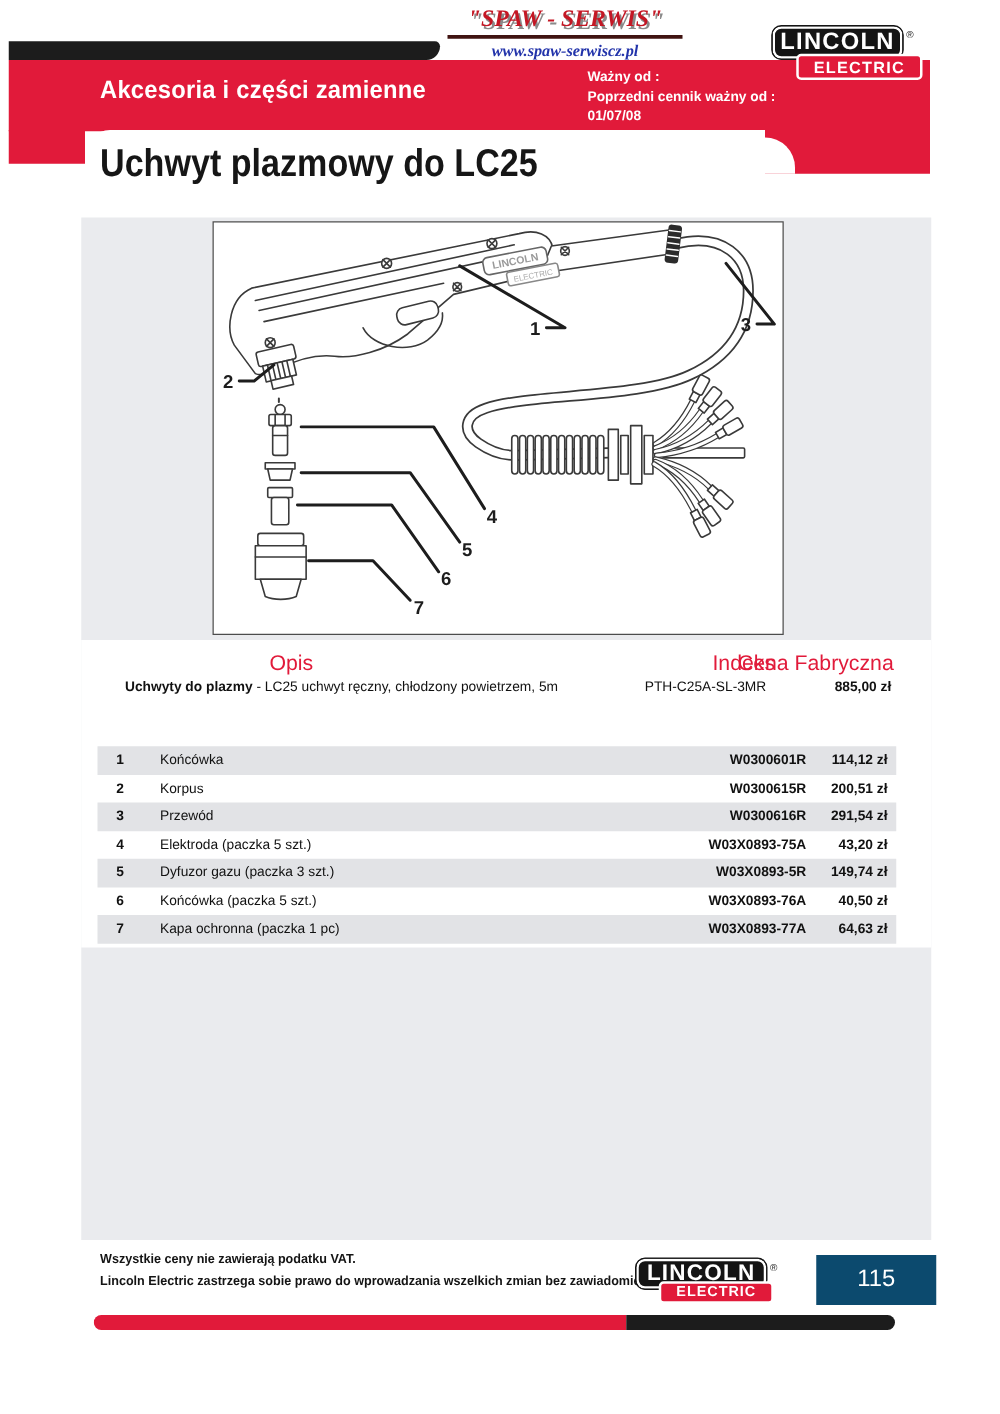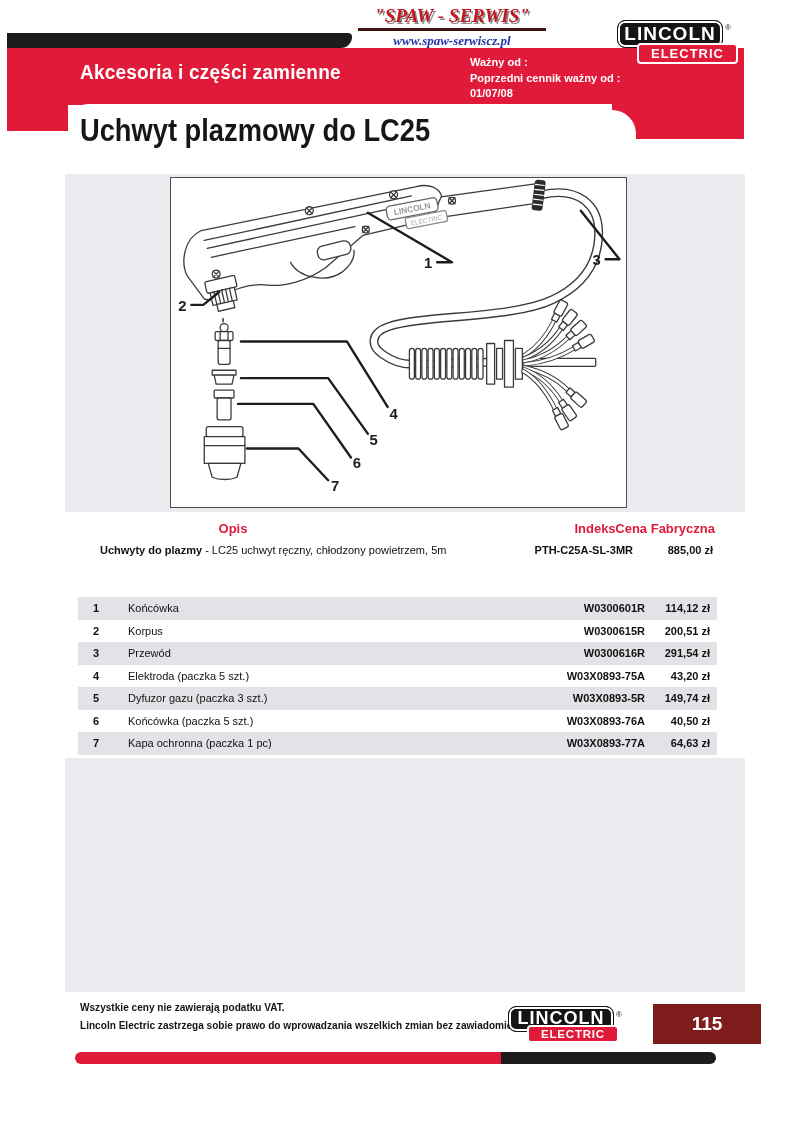--- a/index.html
+++ b/index.html
@@ -25,35 +25,35 @@
   
   .linc-black{background:#141414;color:#fff;font-weight:bold;text-align:center;
               box-shadow:inset 0 0 0 2px #fff;border:1.5px solid #141414;border-radius:8px;box-sizing:border-box;z-index:5;}
   .linc-red{background:#e11a3a;color:#fff;font-weight:bold;text-align:center;
             border:2px solid #fff;border-radius:4px;box-sizing:border-box;z-index:5;}
   .reg{font-size:8px;color:#222;z-index:6;}
   
   .gray-panel{left:65px;top:174px;width:680px;height:818px;background:#eaebee;}
   .white-strip{left:65px;top:512px;width:680px;height:246px;background:#fff;}
   .diagram-box{left:170px;top:177px;width:457px;height:331px;background:#fff;border:1.5px solid #4c4c4c;box-sizing:border-box;}
-  .red-head{color:#e11a3a;font-weight:bold;font-size:13px;}
+  .red-head{color:#e11a3a;font-weight:normal;font-size:17px;}
   .cell{font-size:11px;line-height:14px;}
   .section-title{left:65px;top:567px;width:680px;text-align:center;color:#e11a3a;font-weight:bold;font-size:14.5px;}
   .rows{left:65px;top:597px;width:680px;}
   .prow{position:relative;height:22.5px;line-height:22.5px;font-size:11px;}
   .prow .band{position:absolute;left:13px;right:28px;top:0;bottom:0;background:#e2e3e6;}
   .prow.white .band{background:transparent;}
   .prow span{position:absolute;top:0;}
   .r-no{left:28px;font-weight:bold;}
   .r-name{left:63px;}
   .r-ind{right:100px;font-weight:bold;}
   .r-price{right:35px;font-weight:bold;}
   
   .note{left:80px;font-size:10.5px;font-weight:bold;color:#141414;transform:scaleX(.96);transform-origin:left top;white-space:nowrap;}
-  .page-box{left:653px;top:1004px;width:108px;height:40px;background:#7f1d1d;color:#fff;font-weight:bold;
+  .page-box{left:653px;top:1004px;width:96px;height:40px;background:#0c4a6e;color:#fff;font-weight:normal;
             font-size:19px;text-align:center;line-height:40px;}
   .bottom-bar{left:75px;top:1052px;width:641px;height:12px;border-radius:7px;overflow:hidden;}
   .bottom-bar .red-part{position:absolute;left:0;top:0;width:426px;height:12px;background:#e11a3a;}
   .bottom-bar .black-part{position:absolute;left:426px;top:0;right:0;height:12px;background:#1c1c1c;}
   svg text{font-family:"Liberation Sans",sans-serif;}
 </style>
 </head>
 <body>
 
 <div id="page">
@@ -250,21 +250,21 @@
     </svg>
   </div>
 
   <div class="abs red-head" style="left:133px;top:521px;width:200px;text-align:center;">Opis</div>
   <div class="abs red-head" style="left:520px;top:521px;width:150px;text-align:center;">Indeks</div>
   <div class="abs red-head" style="left:575px;top:521px;width:140px;text-align:right;">Cena Fabryczna</div>
 
   <div class="abs cell" style="left:100px;top:543px;width:400px;">
     <span style="font-weight:bold;">Uchwyty do plazmy</span><span> - LC25 uchwyt ręczny, chłodzony powietrzem, 5m</span>
   </div>
-  <div class="abs cell" style="left:463px;top:543px;width:170px;text-align:right;font-weight:bold;">PTH-C25A-SL-3MR</div>
+  <div class="abs cell" style="left:443px;top:543px;width:170px;text-align:right;font-weight:normal;">PTH-C25A-SL-3MR</div>
   <div class="abs cell" style="left:563px;top:543px;width:150px;text-align:right;font-weight:bold;">885,00 zł</div>
 
 
   <div class="abs rows">
     <div class="prow">
         <div class="band"></div>
       <span class="r-no">1</span>
       <span class="r-name">Końcówka</span>
       <span class="r-ind">W0300601R</span>
       <span class="r-price">114,12 zł</span>

